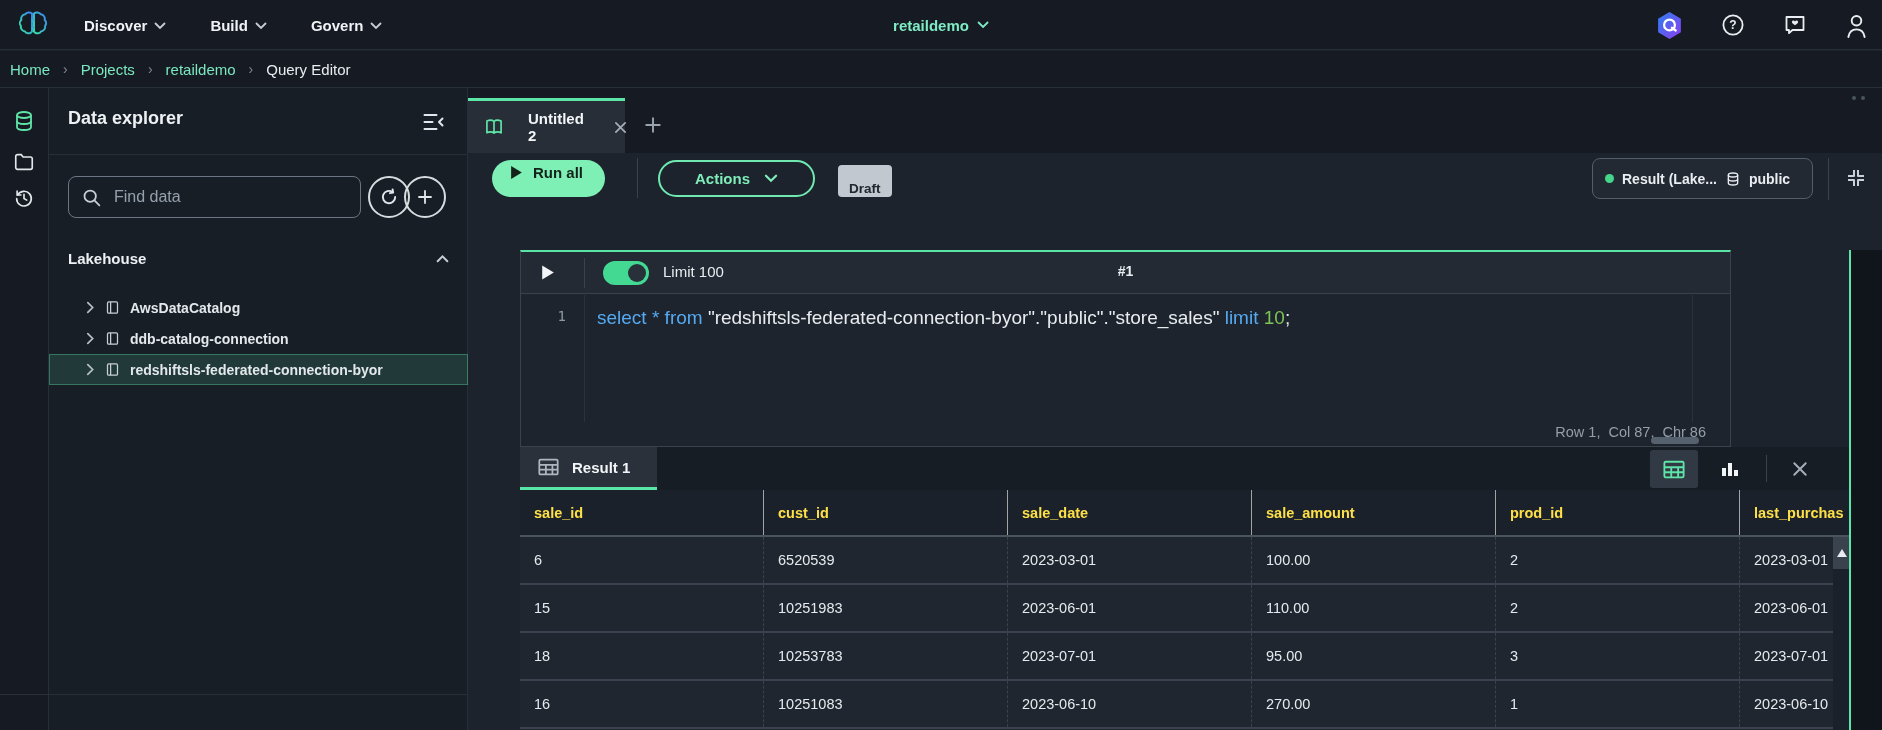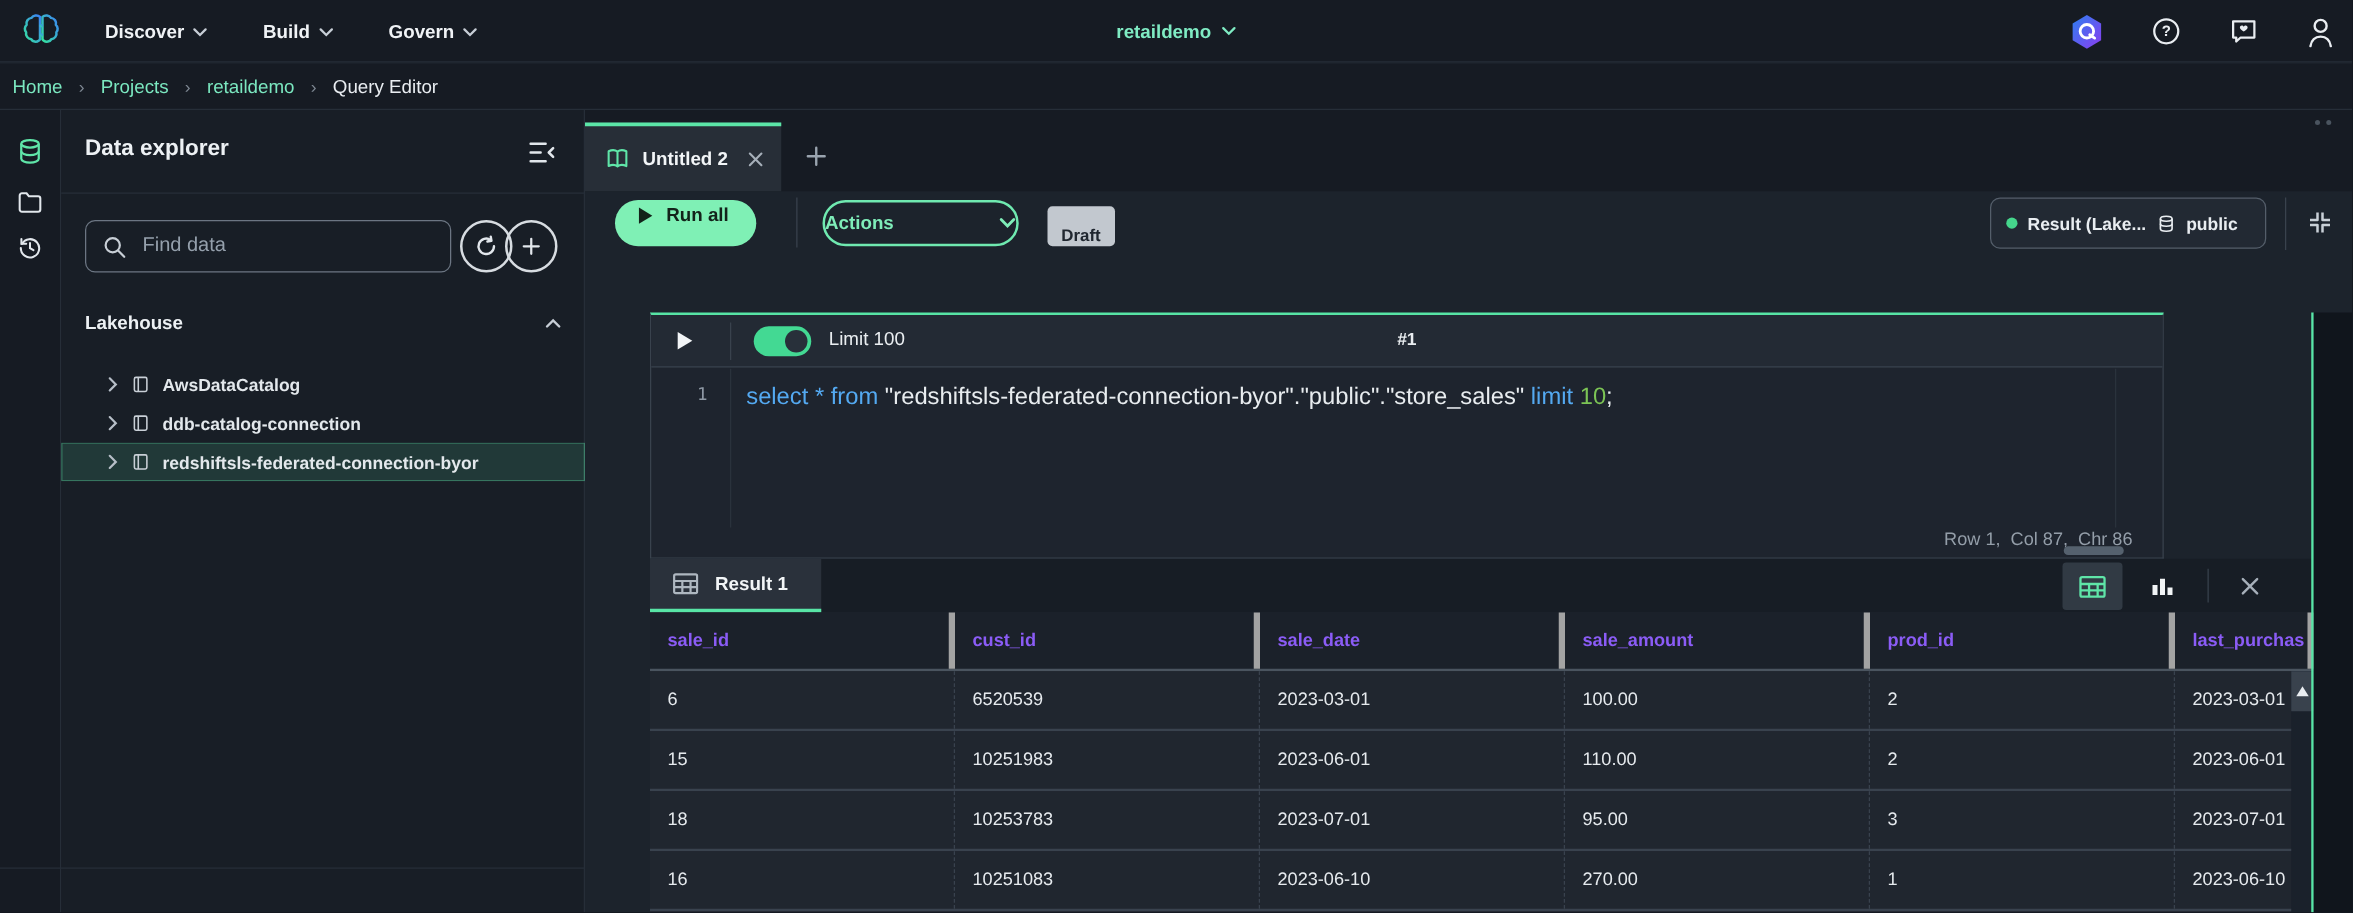--- a/index.html
+++ b/index.html
@@ -41,32 +41,32 @@
   .sb-section-label { font-size:15px; font-weight:700; color:#EDF1F4; }
   .tree { position:absolute; left:0; top:204px; width:419px; }
   .tree-row { height:31px; display:flex; align-items:center; padding-left:37px; gap:10px; cursor:pointer;font-weight:bold; }
   .tree-row.selected { background:rgba(95,229,168,0.14); box-shadow:inset 0 0 0 1px rgba(95,229,168,0.35); }
   .tree-label { font-size:14px; color:#E3E8EC; white-space:nowrap; }
   .sb-div2 { position:absolute; left:-49px; top:606px; width:468px; height:1px; background:#262E38; }
 
   
   .main { position:absolute; left:468px; top:88px; width:1414px; height:642px; background:#1C232C; }
   .tabbar { position:absolute; left:0; top:0; width:1414px; height:65px; background:#161B23; }
-  .qtab { position:absolute; left:0; top:10px; width:157px; height:55px; background:#272E37; border-top:3px solid #5BE6A7; display:flex; align-items:center; padding-left:16px; gap:10px; cursor:pointer; }
+  .qtab { position:absolute; left:0; top:10px; width:157px; height:55px; background:#272E37; border-top:3px solid #5BE6A7; display:flex; align-items:center; padding-left:16px; gap:24px; cursor:pointer; }
   .qtab-label { font-size:15px; font-weight:700; color:#F2F5F7; }
   .qtab-close { margin-left:6px; display:flex; cursor:pointer; }
   .newtab { position:absolute; left:170px; top:22px; width:30px; height:30px; display:flex; align-items:center; justify-content:center; cursor:pointer; }
   .tab-dots { position:absolute; left:1384px; top:8px; display:flex; gap:5px; }
   .tab-dots i { width:4px; height:4px; border-radius:50%; background:#4A545F; }
 
   
   .toolbar { position:absolute; left:0; top:65px; width:1414px; height:97px; }
   .run-btn { position:absolute; left:24px; top:7px; height:37px; padding:0 22px 12px 18px; border-radius:19px; background:#7FF0B5; color:#13231A; font-weight:700; font-size:15px; display:flex; align-items:center; gap:10px; border:none; cursor:pointer; font-family:inherit; }
   .tb-div { position:absolute; width:1px; background:#39424D; }
-  .actions-btn { position:absolute; left:190px; top:7px; height:37px; width:157px; border-radius:19px; border:2px solid #6FE9B0; color:#7FEDB9; background:transparent; font-weight:700; font-size:15px; display:flex; align-items:center; justify-content:space-between; gap:14px; cursor:pointer; font-family:inherit; }
+  .actions-btn { position:absolute; left:190px; top:7px; height:37px; width:157px; border-radius:19px; border:2px solid #6FE9B0; color:#7FEDB9; background:transparent; font-weight:700; font-size:15px; display:flex; align-items:center; justify-content:center; gap:14px; cursor:pointer; font-family:inherit; }
   .draft-badge { position:absolute; left:370px; top:12px; height:27px; padding:16px 11px; border-radius:4px; background:#C2C8CF; color:#202730; font-size:13.5px; font-weight:700; display:flex; }
   .conn-select { position:absolute; left:1124px; top:5px; width:221px; height:41px; border:1px solid #545E6A; border-radius:8px; background:#222933; display:flex; align-items:center; padding:0 12px; gap:8px; cursor:pointer; font-size:14px; font-weight:600; color:#E9EDF1; }
   .conn-dot { width:9px; height:9px; border-radius:50%; background:#45D68C; flex:none; }
   .compress-btn { position:absolute; left:1372px; top:10px; width:32px; height:30px; display:flex; align-items:center; justify-content:center; cursor:pointer; }
 
   
   .cell { position:absolute; left:52px; top:162px; width:1211px; height:197px; background:#1E242E; border:1px solid #39424D; border-top:2px solid #57E4A5;padding-left:44px; }
   .cell-header { position:absolute; left:0; top:0; width:100%; height:42px; background:#232A34; border-bottom:1px solid #39424D; }
   .cell-play { position:absolute; left:20px; top:12px; color:#F2F5F7; cursor:pointer; display:flex; }
   .cellh-div { position:absolute; left:63px; top:6px; width:1px; height:30px; background:#39424D; }
@@ -90,21 +90,21 @@
   .result-tab { position:absolute; left:0; top:0; height:43px; width:137px; background:#2A313B; border-bottom:3px solid #58E5A6; display:flex; align-items:center; padding-left:18px; gap:13px; cursor:pointer; }
   .result-tab-label { font-size:15px; font-weight:700; color:#F2F5F7; }
   .view-grid-btn { position:absolute; left:1130px; top:3px; width:48px; height:38px; background:#313A44; border-radius:3px; display:flex; align-items:center; justify-content:center; cursor:pointer; color:#5FE5A8; }
   .view-chart-btn { position:absolute; left:1188px; top:3px; width:44px; height:38px; display:flex; align-items:center; justify-content:center; cursor:pointer; }
   .rb-div { position:absolute; left:1246px; top:8px; width:1px; height:27px; background:#39424D; }
   .result-close { position:absolute; left:1262px; top:3px; width:36px; height:38px; display:flex; align-items:center; justify-content:center; cursor:pointer; }
 
   
   .rtable { position:absolute; left:52px; top:402px; width:1331px; height:240px; background:#20262F; }
   .thead { display:grid; grid-template-columns:244px 244px 244px 244px 244px 1fr; height:47px; background:#1B212A; border-bottom:2px solid #4A545F; }
-  .th { display:flex; align-items:center; padding-left:14px; font-size:14.5px; font-weight:700; color:#8b5cf6; border-right:5px solid #a3a3a3; cursor:pointer; overflow:hidden; white-space:nowrap; }
+  .th { display:flex; align-items:center; padding-left:14px; font-size:14.5px; font-weight:700; color:#fde047; border-right:1px solid #a3a3a3; cursor:pointer; overflow:hidden; white-space:nowrap; }
   .tr { display:grid; grid-template-columns:244px 244px 244px 244px 244px 1fr; height:48px; background:#20262F; border-bottom:2px solid #39424E; }
   .td { display:flex; align-items:center; padding-left:14px; font-size:14.5px; color:#E6EAEE; border-right:1px dashed #39424E; overflow:hidden; white-space:nowrap; }
   .vscroll { position:absolute; left:1313px; top:47px; width:18px; height:193px; background:#1A212B; }
   .vscroll-up { width:18px; height:32px; background:#39424D; display:flex; align-items:center; justify-content:center; cursor:pointer; }
 
   .mintline { position:absolute; left:1381px; top:162px; width:2px; height:480px; background:#58E5A6; }
   .rightgutter { position:absolute; left:1383px; top:162px; width:31px; height:480px; background:#10151C; }
 </style>
 </head>
 <body>

